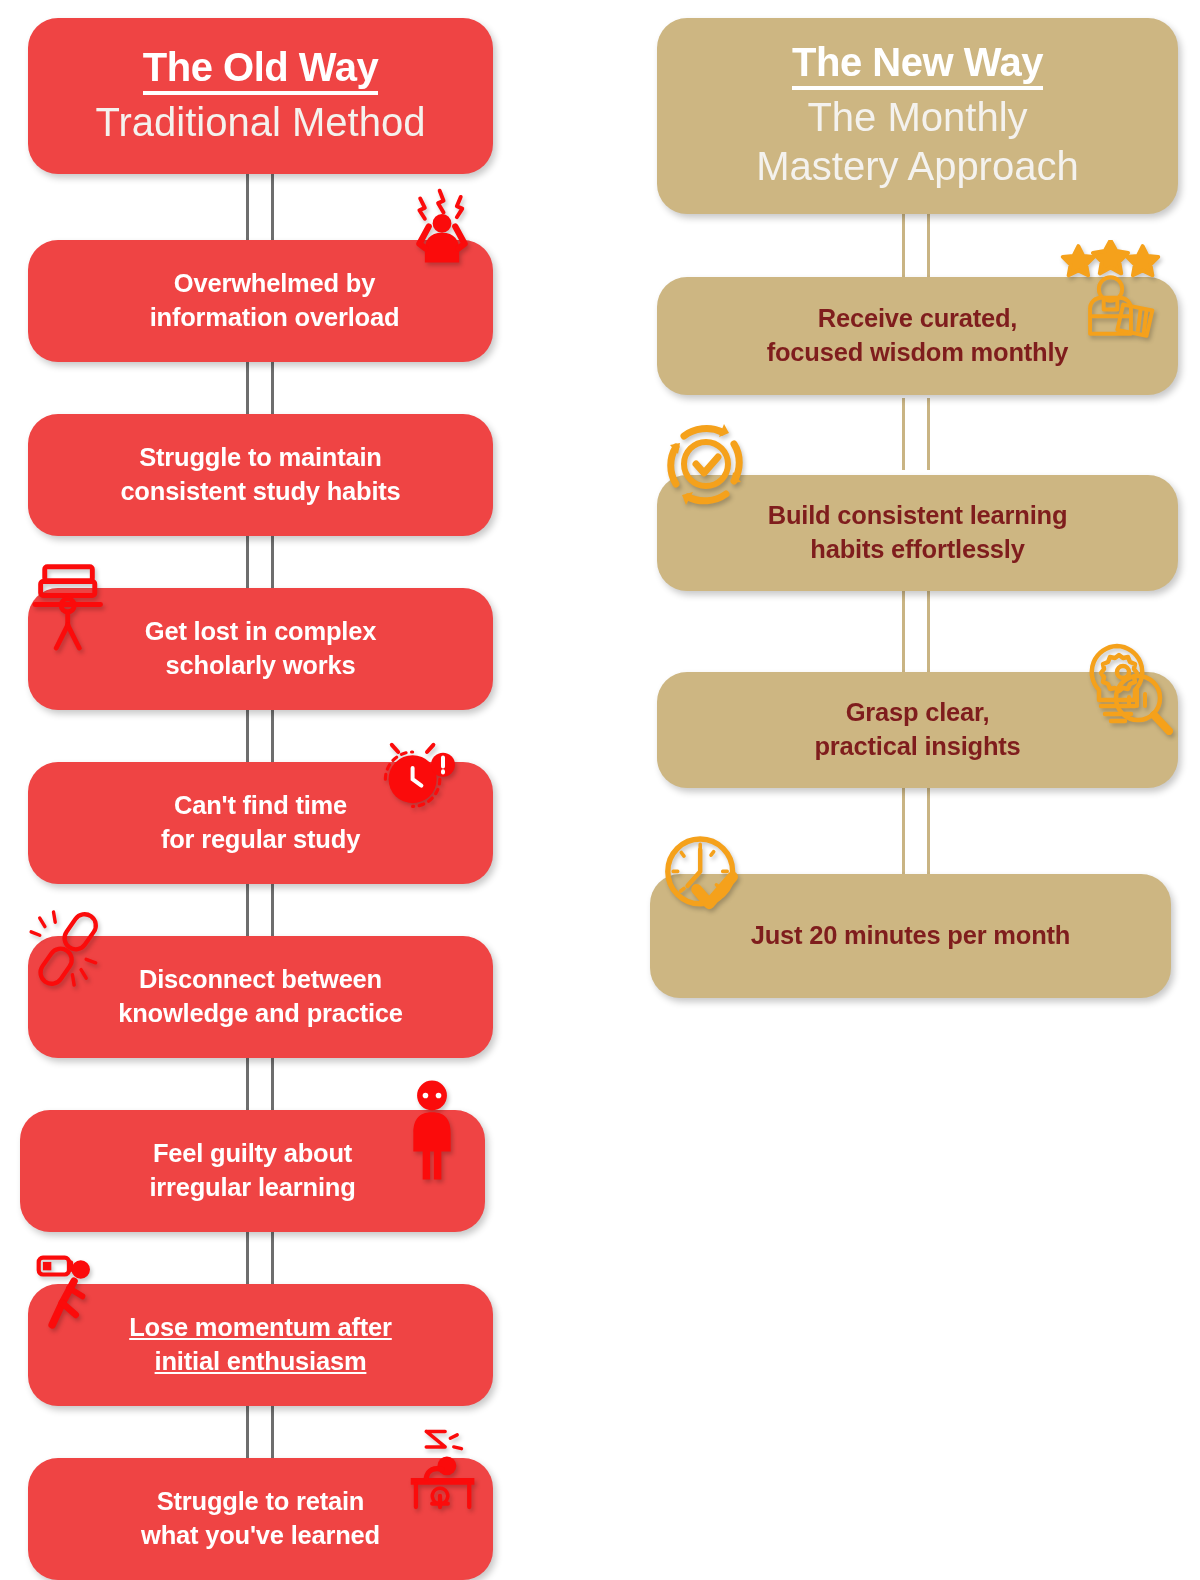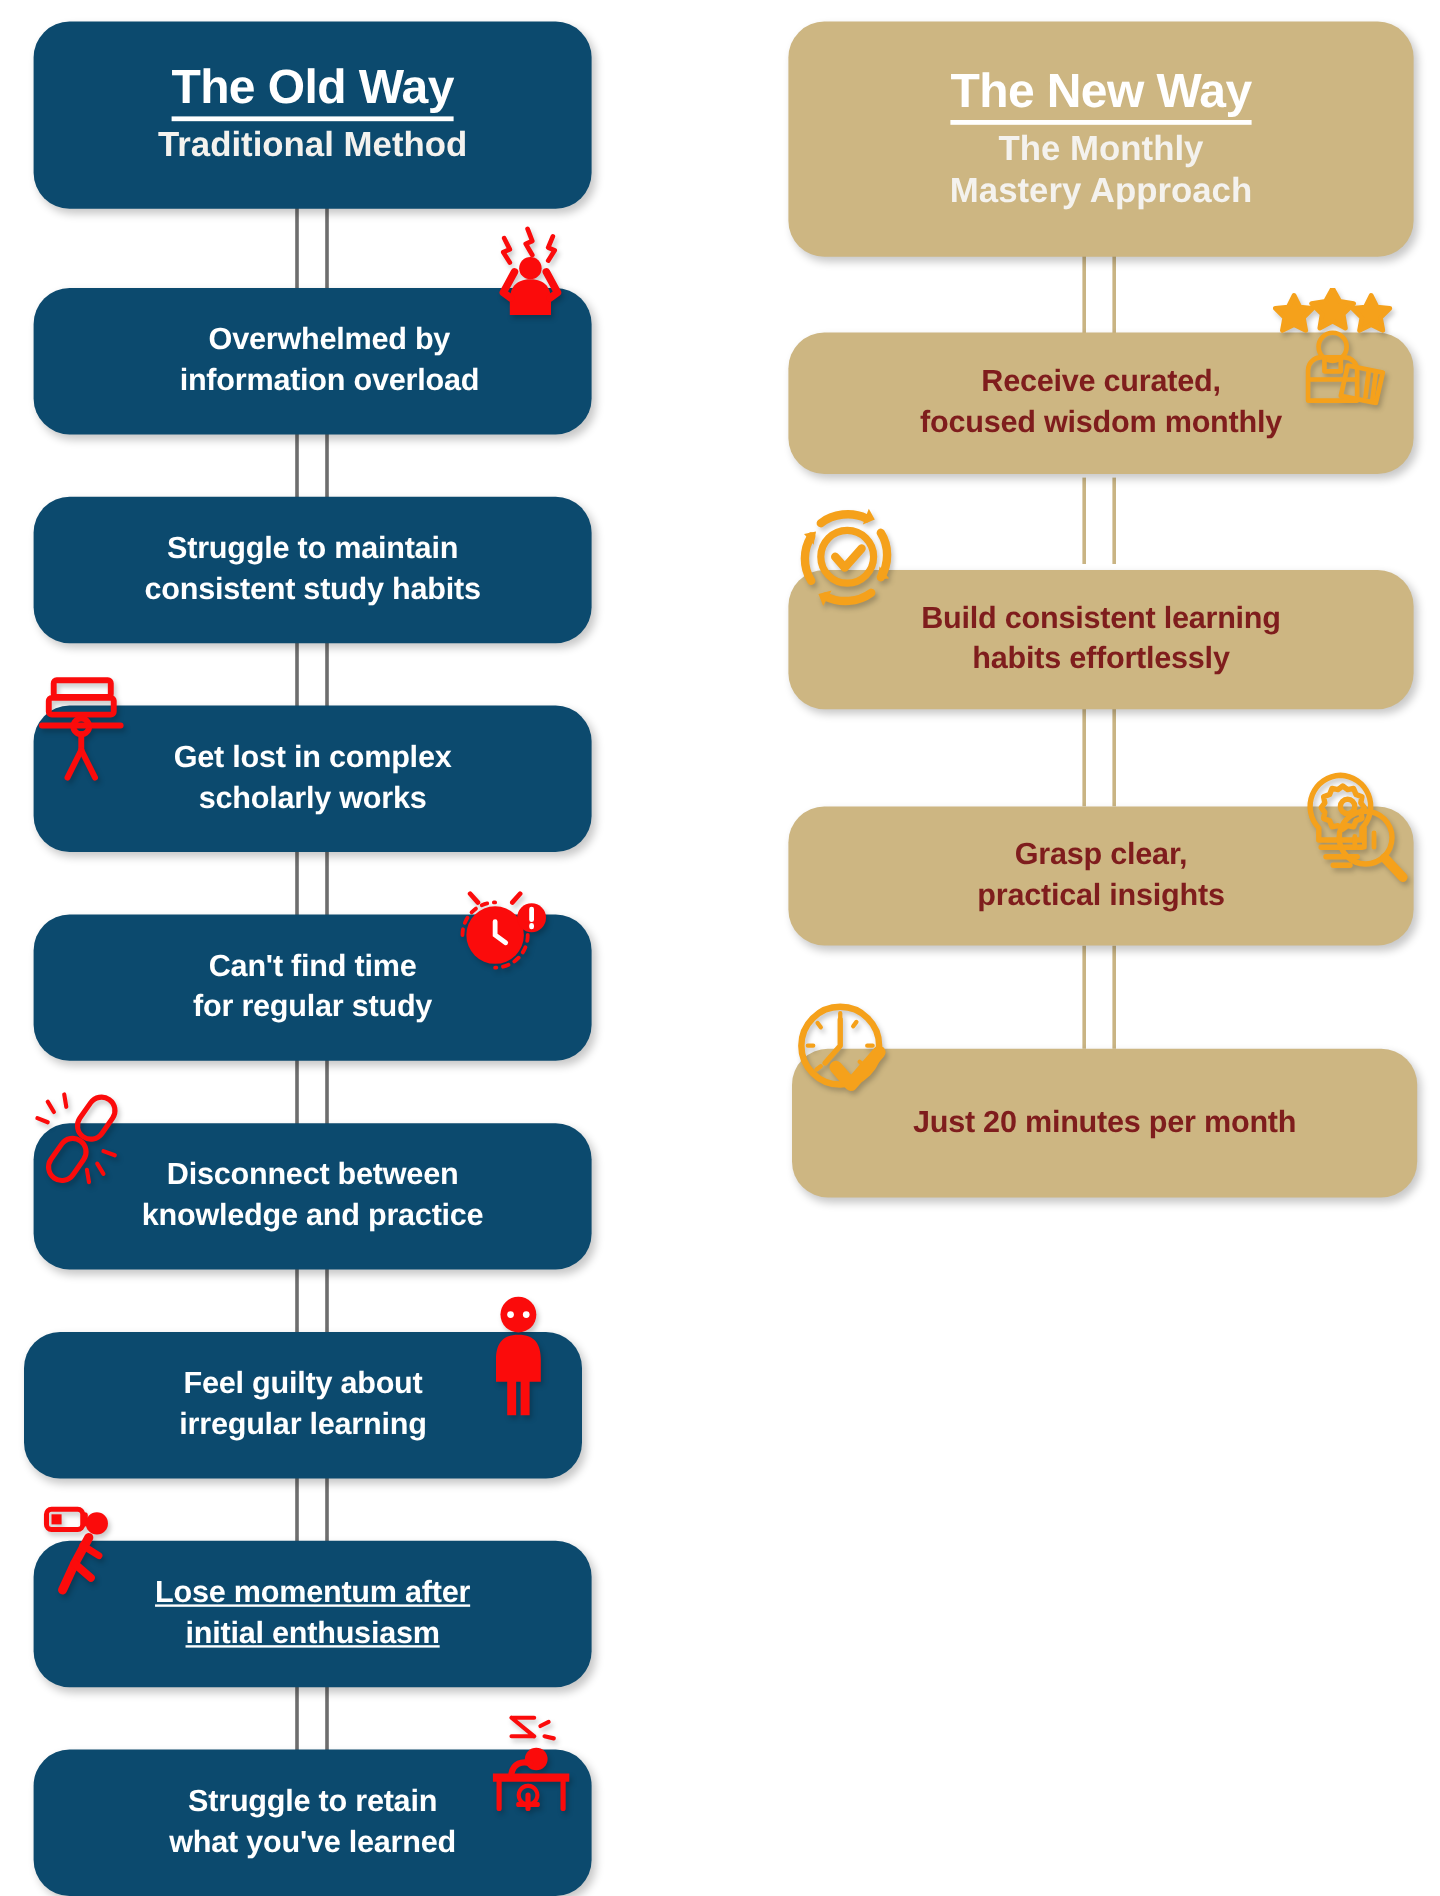--- a/index.html
+++ b/index.html
@@ -28,36 +28,36 @@
     border-radius:30px;
     display:flex;
     flex-direction:column;
     align-items:center;
     justify-content:center;
     text-align:center;
     color:#ffffff;
     z-index:2;
     box-shadow:3px 4px 7px rgba(0,0,0,0.22);
   }
-  .card.grey{background:#0c4a6e;text-align:center;}
+  .card.grey{background:#ef4444;text-align:center;}
   .card.tan{background:#cdb682;}
 
   
   .head-title{
     font-size:40px;
     font-weight:bold;
     letter-spacing:-0.5px;
     line-height:1.05;
     border-bottom:4px solid #ffffff;
     padding-bottom:3px;
     display:inline-block;
   }
   .head-sub{
-    font-size:29px;
-    font-weight:700;
+    font-size:40px;
+    font-weight:400;
     line-height:1.22;
     margin-top:3px;
     color:#f4f2ee;
   }
 
   
   .step-text{
     font-size:25.5px;
     font-weight:bold;
     line-height:1.33;
@@ -302,21 +302,21 @@
         <path d="M52 18 a26 26 0 0 1 18 44 v10 h-36 v-10 a26 26 0 0 1 18 -44z"></path>
         <path d="M36 78 h34 M40 86 h26 M46 93 h14"></path>
         <path d="M50 30 l4 -3 l4 3 l5 -1 l2 5 l5 2 l-1 5 l3 4 l-3 4 l1 5 l-5 2 l-2 5 l-5 -1 l-4 3 l-4 -3 l-5 1 l-2 -5 l-5 -2 l1 -5 l-3 -4 l3 -4 l-1 -5 l5 -2 l2 -5z"></path>
         <circle cx="58" cy="44" r="6"></circle>
         <circle cx="73" cy="70" r="22"></circle>
         <path d="M64 78 v-9 M72 78 v-16 M80 78 v-12" stroke-width="4"></path>
         <path d="M89 87 l15 16" stroke-width="8"></path>
       </svg>
     </div>
 
-    <div class="card tan" style="left:20px;top:874px;width:521px;height:124px;">
+    <div class="card tan" style="left:10px;top:874px;width:521px;height:124px;">
       <div class="step-text">Just 20 minutes per month</div>
     </div>
     <div class="icon" style="left:16px;top:830px;width:92px;height:90px;">
       <svg viewBox="0 0 100 100" fill="none" stroke="#f5a11b" stroke-width="6" stroke-linecap="round" stroke-linejoin="round">
         <circle cx="48" cy="46" r="36"></circle>
         <path d="M48 16 v5 M78 46 h-5 M48 76 v-5 M18 46 h5" stroke-width="4"></path>
         <path d="M63 24 l-3 4 M70 64 l-4 -3 M26 68 l4 -3 M27 25 l3 4" stroke-width="4"></path>
         <path d="M48 22 v24 l-14 16" stroke-width="5"></path>
         <path d="M44 66 l14 16 l26 -30" stroke-width="12" stroke="#f5a11b"></path>
       </svg>

